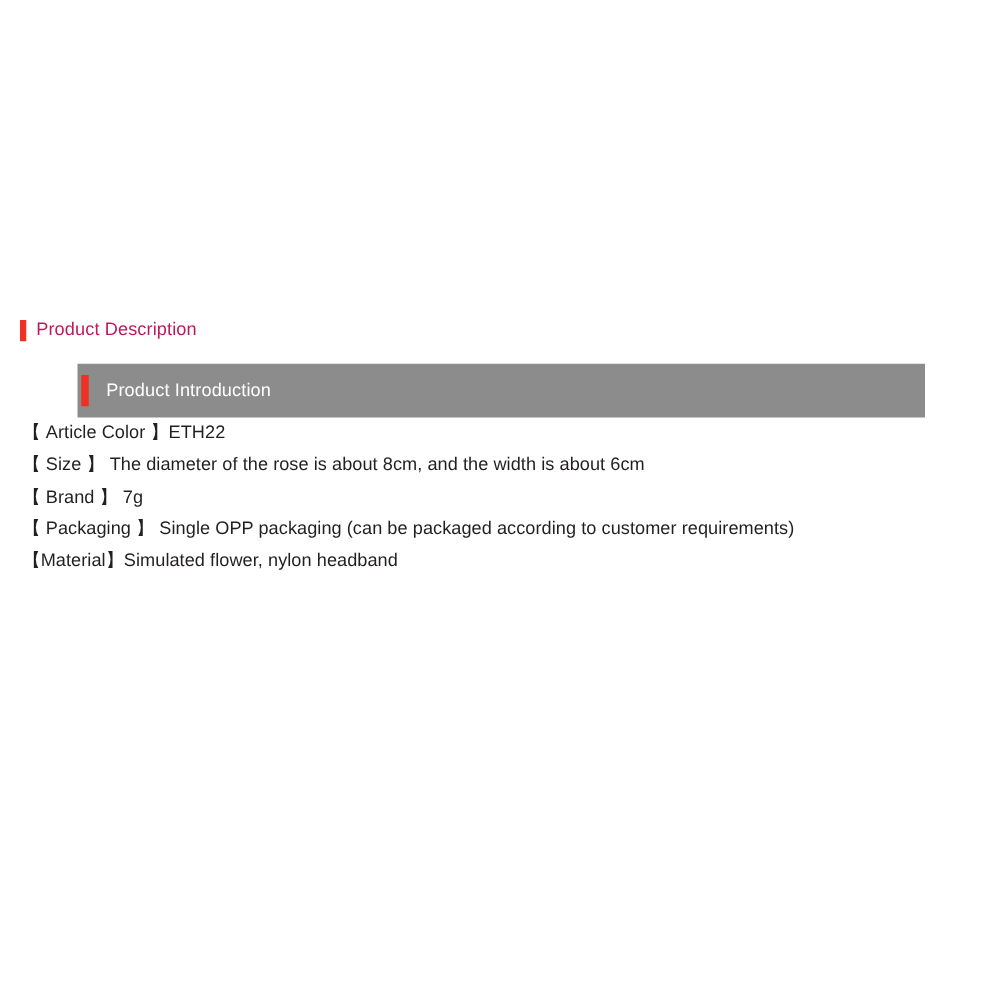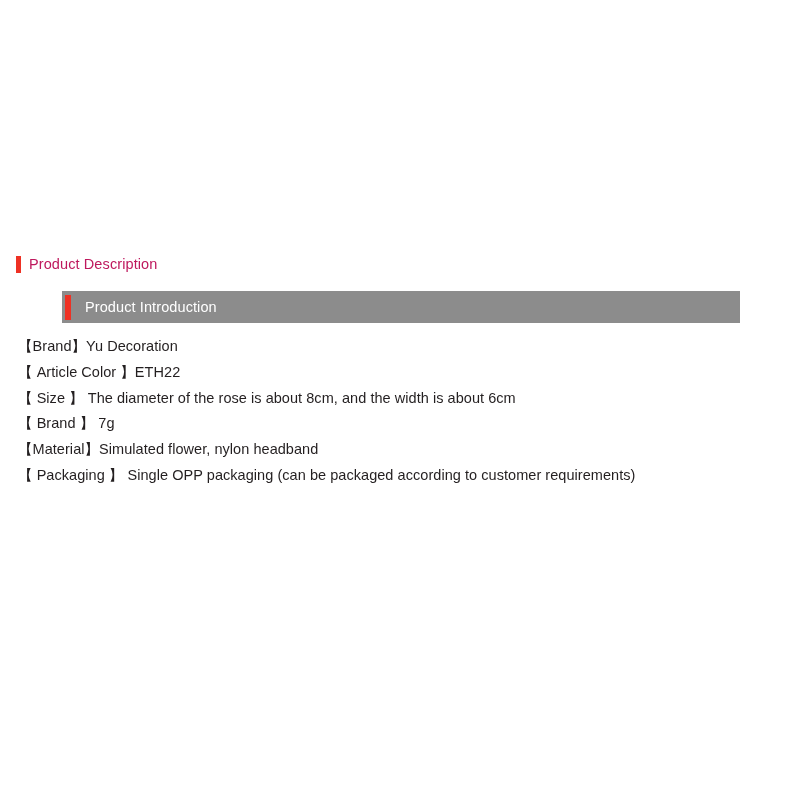--- a/index.html
+++ b/index.html
@@ -41,21 +41,21 @@
     line-height: 1;
     letter-spacing: 0.1px;
   }
 
   
   .banner {
     position: absolute;
     left: 62px;
     top: 291px;
     width: 678px;
-    height: 32px;
+    height: 43px;
     background: #8c8c8c;
     display: flex;
     align-items: center;
   }
   .banner-tick {
     width: 6px;
     height: 25px;
     background: #ee3124;
     margin-left: 3px;
     flex: 0 0 auto;
@@ -91,21 +91,20 @@
     <span class="red-tick"></span>
     <span class="section-heading-text">Product Description</span>
   </div>
 
   <div class="banner">
     <span class="banner-tick"></span>
     <span class="banner-text">Product Introduction</span>
   </div>
 
   <div class="specs">
-    <div class="spec-row">【Brand】Yu Decoration</div>
     <div class="spec-row">【 Article Color 】ETH22</div>
     <div class="spec-row">【 Size 】 The diameter of the rose is about 8cm, and the width is about 6cm</div>
     <div class="spec-row">【 Brand 】 7g</div>
+    <div class="spec-row">【 Packaging 】 Single OPP packaging (can be packaged according to customer requirements)</div>
     <div class="spec-row">【Material】Simulated flower, nylon headband</div>
-    <div class="spec-row">【 Packaging 】 Single OPP packaging (can be packaged according to customer requirements)</div>
   </div>
 
 </div>
 
 </body></html>

